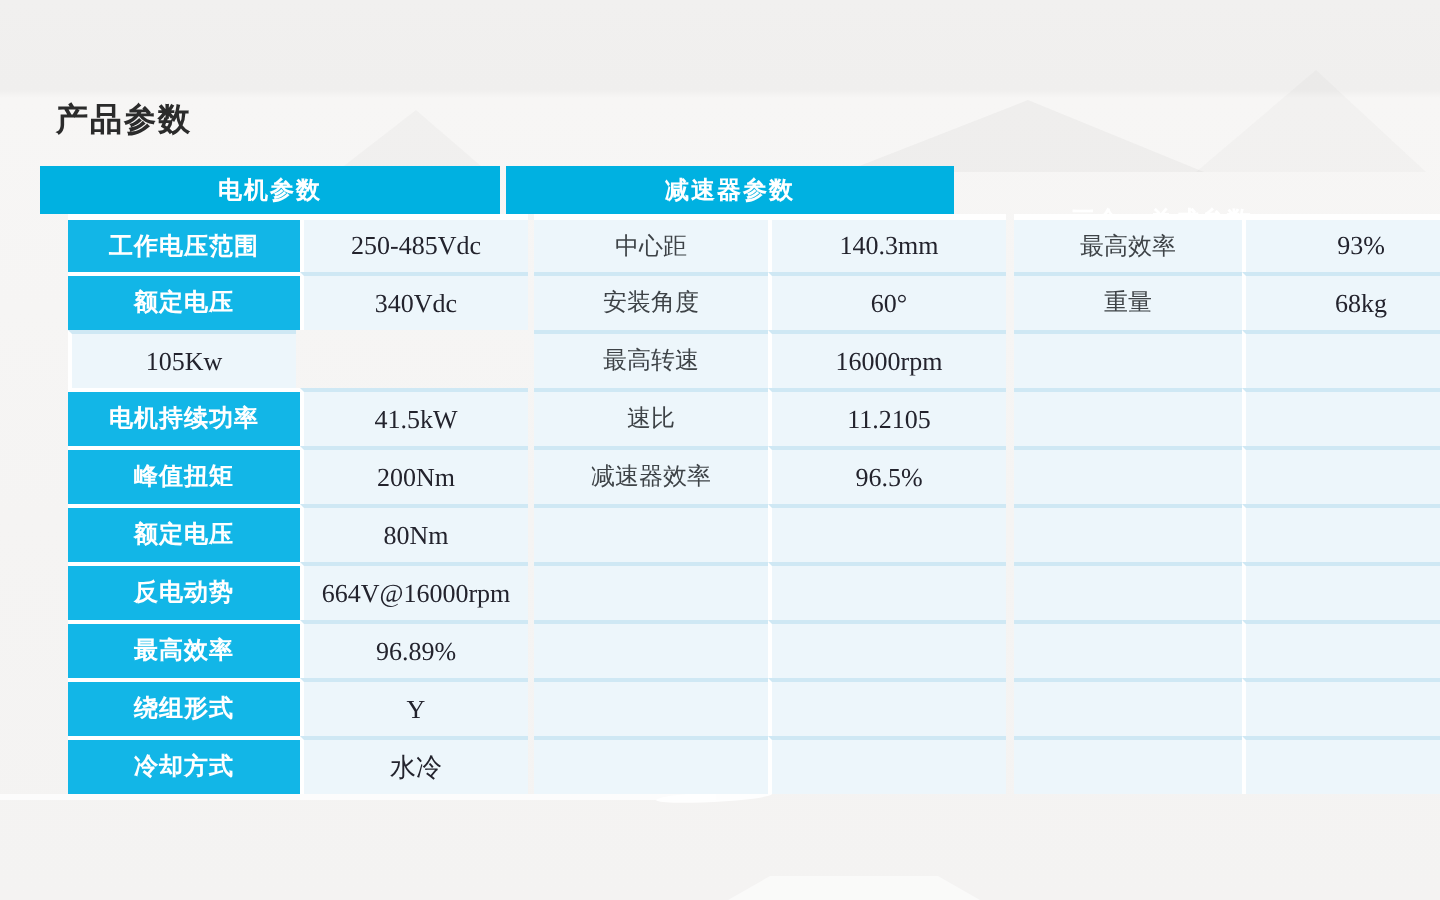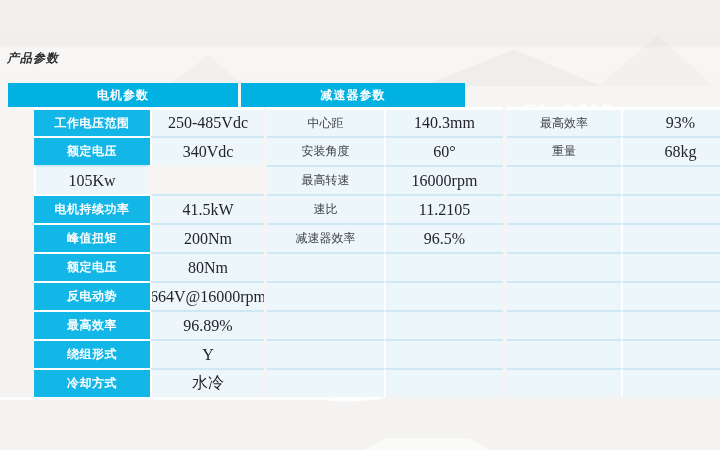--- a/index.html
+++ b/index.html
@@ -26,46 +26,46 @@
   .under-line {
     position:absolute; left:0; top:397px; width:358px; height:3px;
     background:rgba(255,255,255,.75);
   }
   .bottom-trap {
     position:absolute; left:352px; top:438px; width:150px; height:12px;
     background:rgba(255,255,255,.55);
     clip-path:polygon(8% 100%, 22% 0, 78% 0, 92% 100%);
   }
   .title {
-    position:absolute; left:7px; top:50px;
-    font-size:12px; font-weight:bold; color:#2b2b2b; letter-spacing:1px;font-style:italic;
+    position:absolute; left:28px; top:50px;
+    font-size:16px; font-weight:bold; color:#2b2b2b; letter-spacing:1px;
   }
   .ptable { position:absolute; left:8px; top:83px; width:704px; }
   .thead { display:flex; height:24px; }
   .th {
     background:#00b1e1; color:#ffffff; font-weight:bold; font-size:12px;
-    letter-spacing:1px; display:flex; align-items:center; justify-content:center;
+    letter-spacing:1px; display:flex; align-items:center; justify-content:center;margin-left:12px;
   }
   .th1 { width:230px; } .th2 { width:224px; margin-left:3px; } .th3 { width:200px; margin-left:4px;margin-top:27px; }
   .tbody { display:flex;padding-left:26px; }
   .section { display:flex; flex-direction:column; }
   .sec1 { width:230px; } .sec2 { width:236px; margin-left:3px; } .sec3 { width:231px; margin-left:4px; }
   .trow { display:flex; height:29px; }
   .trow:first-child .cell { border-top-width:3px; border-top-color:#ffffff; }
   .cell {
     display:flex; align-items:center; justify-content:center;
     border-top:2px solid #cfe8f4; background:#edf6fb; overflow:hidden;
   }
   .lab { font-size:12px; color:#3e4347; }
   .sec1 .lab {
     background:#12b6e7; color:#ffffff; font-weight:bold;
     border-top-color:#ffffff; letter-spacing:.5px;
   }
   .val {
-    font-family:"Liberation Serif", serif; font-size:16px; color:#23232d;
+    font-family:"Liberation Serif", serif; font-size:13px; color:#23232d;
     border-left:2px solid #ffffff;
   }
   .sec1 .lab { width:116px; } .sec1 .val { width:114px; }
   .sec2 .lab { width:117px; } .sec2 .val { width:119px;font-family:Liberation Serif, serif; }
   .sec3 .lab { width:114px; } .sec3 .val { width:117px; }
 </style>
 </head>
 <body>
 
 <div class="page">

